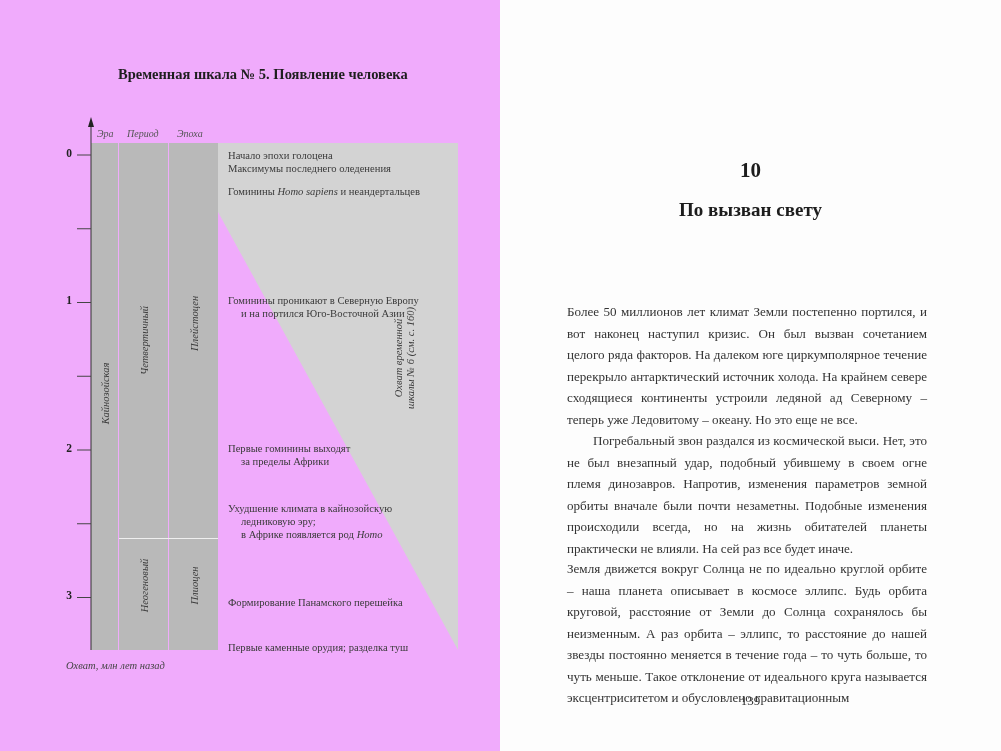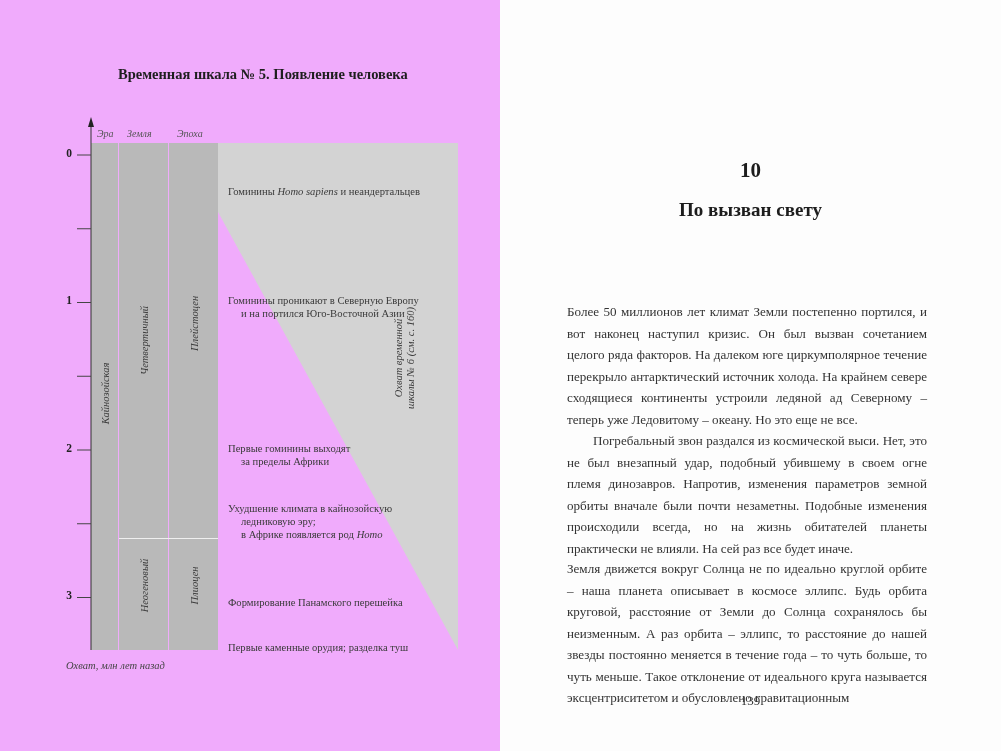--- a/index.html
+++ b/index.html
@@ -46,39 +46,43 @@
         <line x1="77" x2="91" y1="228.75" y2="228.75" stroke="#444" stroke-width="1"></line>
         <line x1="77" x2="91" y1="302.5" y2="302.5" stroke="#444" stroke-width="1"></line>
         <line x1="77" x2="91" y1="376.25" y2="376.25" stroke="#444" stroke-width="1"></line>
         <line x1="77" x2="91" y1="450" y2="450" stroke="#444" stroke-width="1"></line>
         <line x1="77" x2="91" y1="523.75" y2="523.75" stroke="#444" stroke-width="1"></line>
         <line x1="77" x2="91" y1="597.5" y2="597.5" stroke="#444" stroke-width="1"></line>
       </g>
   </svg>
 
   <div class="abs col-head" style="left:97px">Эра</div>
-  <div class="abs col-head" style="left:127px">Земля</div>
+  <div class="abs col-head" style="left:127px">Период</div>
   <div class="abs col-head" style="left:177px">Эпоха</div>
 
   <div class="abs tick-label" style="left:52px;top:147px">0</div>
   <div class="abs tick-label" style="left:52px;top:294px">1</div>
   <div class="abs tick-label" style="left:52px;top:442px">2</div>
   <div class="abs tick-label" style="left:52px;top:589px">3</div>
 
   <div class="abs vlabel" style="left:55px;top:388px;width:100px">Кайнозойская</div>
   <div class="abs vlabel" style="left:94px;top:335px;width:100px">Четвертичный</div>
   <div class="abs vlabel" style="left:94px;top:580px;width:100px">Неогеновый</div>
   <div class="abs vlabel" style="left:144px;top:318px;width:100px">Плейстоцен</div>
   <div class="abs vlabel" style="left:144px;top:580px;width:100px">Плиоцен</div>
 
   <div class="abs vlabel" style="left:335px;top:346px;width:140px;line-height:12px">
     <span>Охват временной</span><br>
     <span>шкалы № 6 (см. с. 160)</span>
   </div>
 
+  <div class="abs event" style="left:228px;top:149px">
+    <span>Начало эпохи голоцена</span><br>
+    <span>Максимумы последнего оледенения</span>
+  </div>
   <div class="abs event" style="left:228px;top:185px">
     <span>Гоминины </span><i>Homo sapiens</i><span> и неандертальцев</span>
   </div>
   <div class="abs event" style="left:228px;top:294px">
     <span>Гоминины проникают в Северную Европу</span>
     <span class="indent">и на портился Юго-Восточной Азии</span>
   </div>
   <div class="abs event" style="left:228px;top:442px">
     <span>Первые гоминины выходят</span>
     <span class="indent">за пределы Африки</span>

